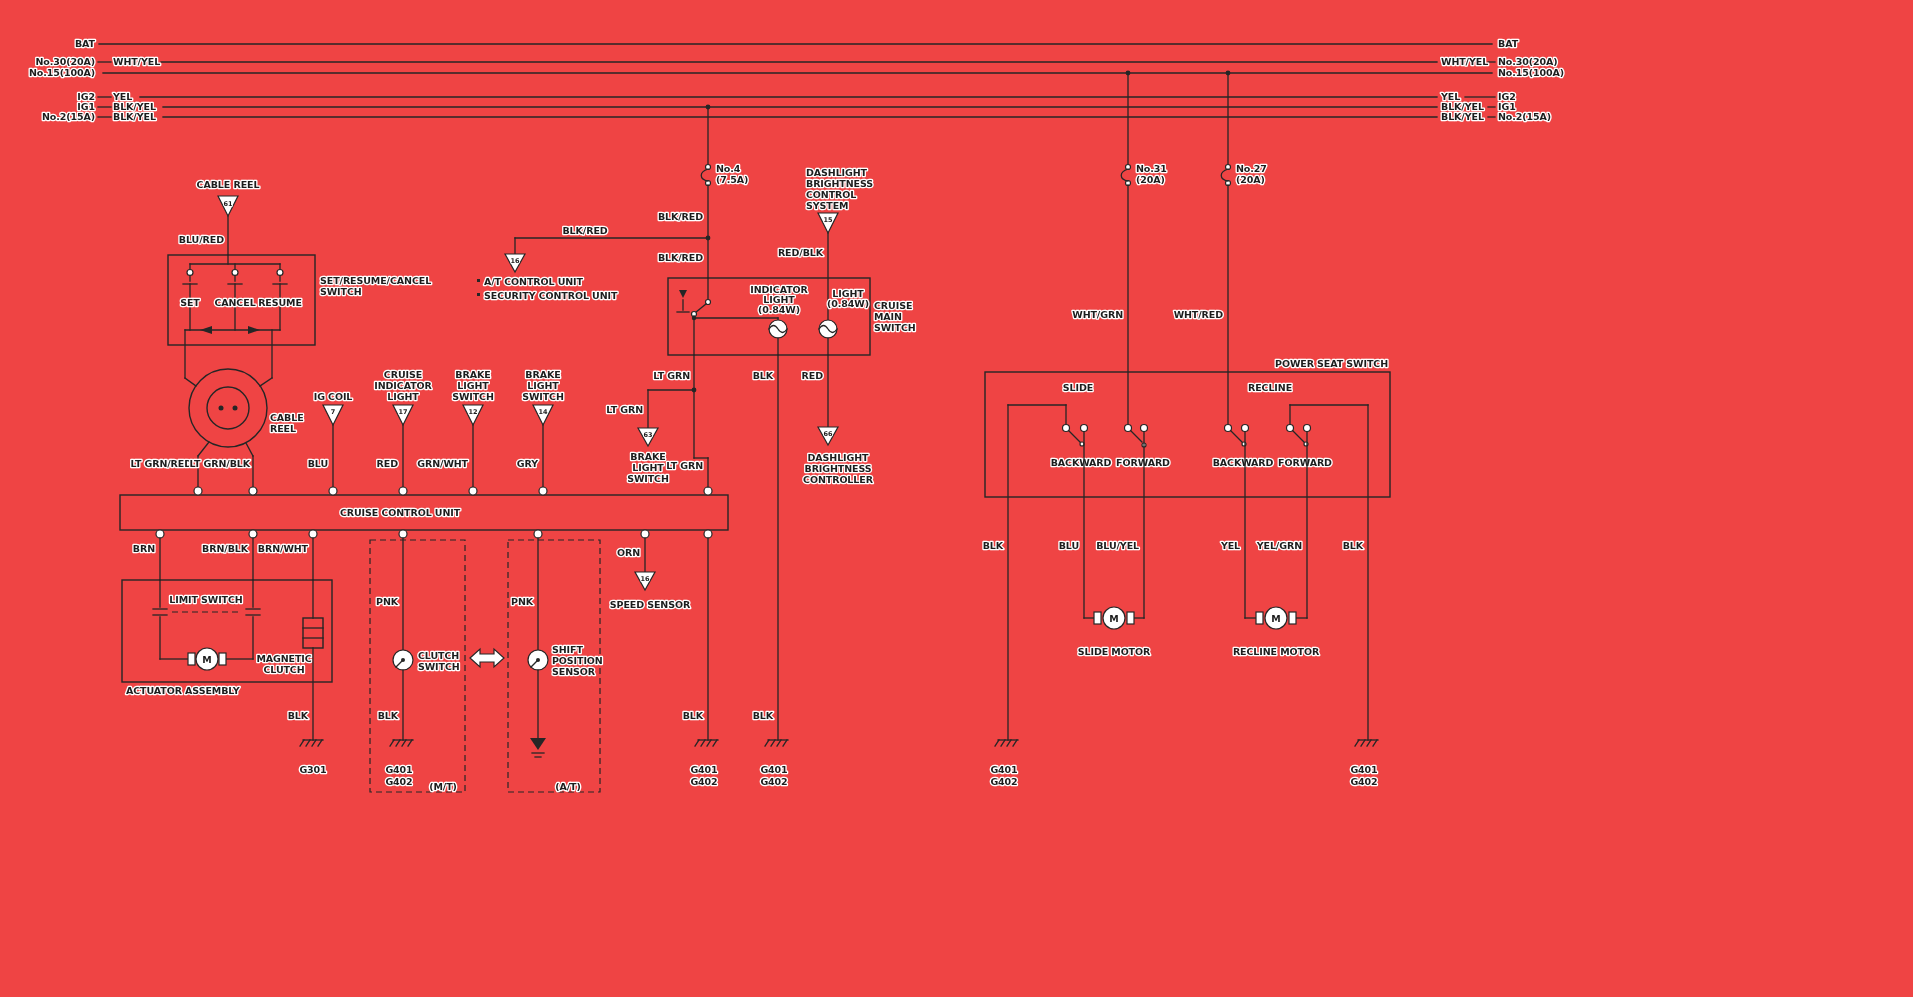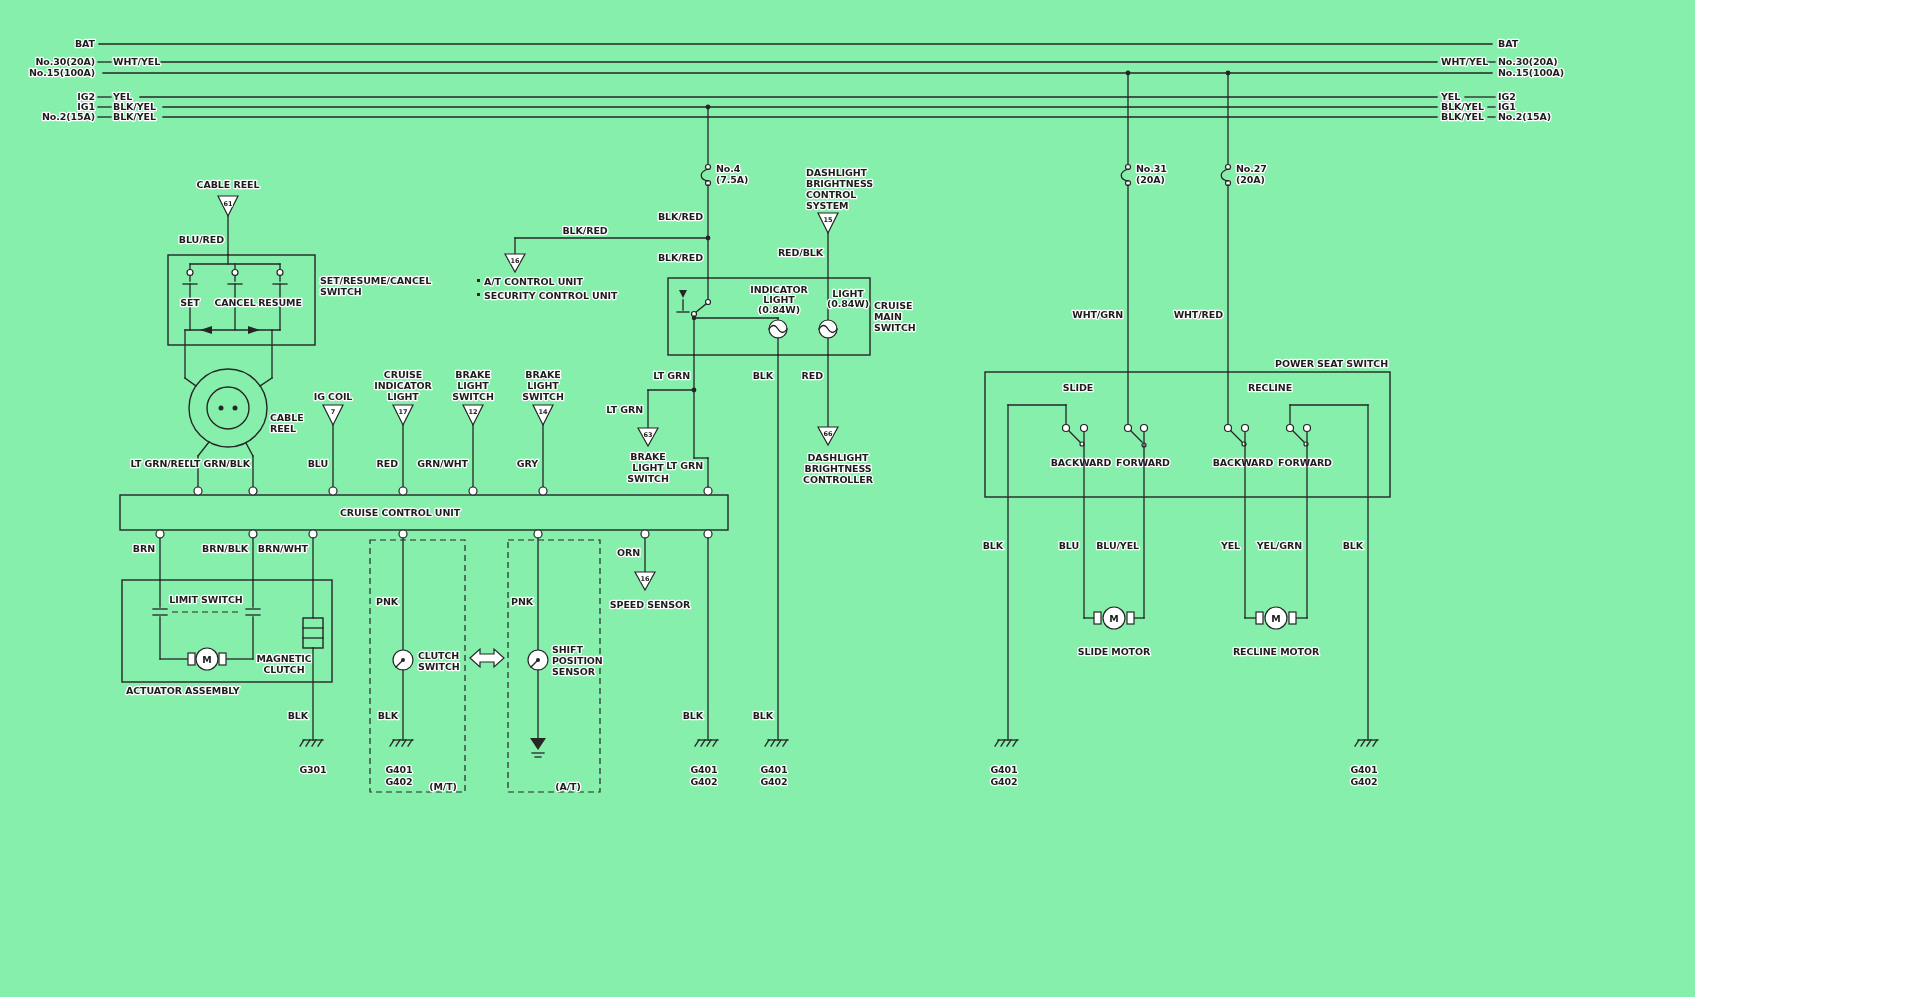--- a/index.html
+++ b/index.html
@@ -1,16 +1,16 @@
 <!DOCTYPE html>
 <html><head>
 <meta charset="utf-8">
 <style>
   html,body{margin:0;padding:0;background:#fff}
-  .stage{position:relative;width:1695px;height:997px;background:#86efac;overflow:hidden}
+  .stage{position:relative;width:1913px;height:997px;background:#ef4444;overflow:hidden}
   svg{display:block}
   .w{stroke:#262626;stroke-width:1.3;fill:none;stroke-linecap:square}
   .bx{stroke:#262626;stroke-width:1.4;fill:none}
   .dsh{stroke:#262626;stroke-width:1.2;fill:none;stroke-dasharray:6 4}
   .oc{fill:#fff;stroke:#262626;stroke-width:1.2}
   .dot{fill:#262626;stroke:none}
   .tri{fill:#fff;stroke:#262626;stroke-width:1.2}
   .ftri{fill:#262626;stroke:none}
   .t{font-family:"DejaVu Sans",sans-serif;font-size:9.5px;font-weight:700;fill:#1d1d1d;
      letter-spacing:-0.1px;paint-order:stroke;stroke:#fff;stroke-width:2.6px;stroke-linejoin:round}

